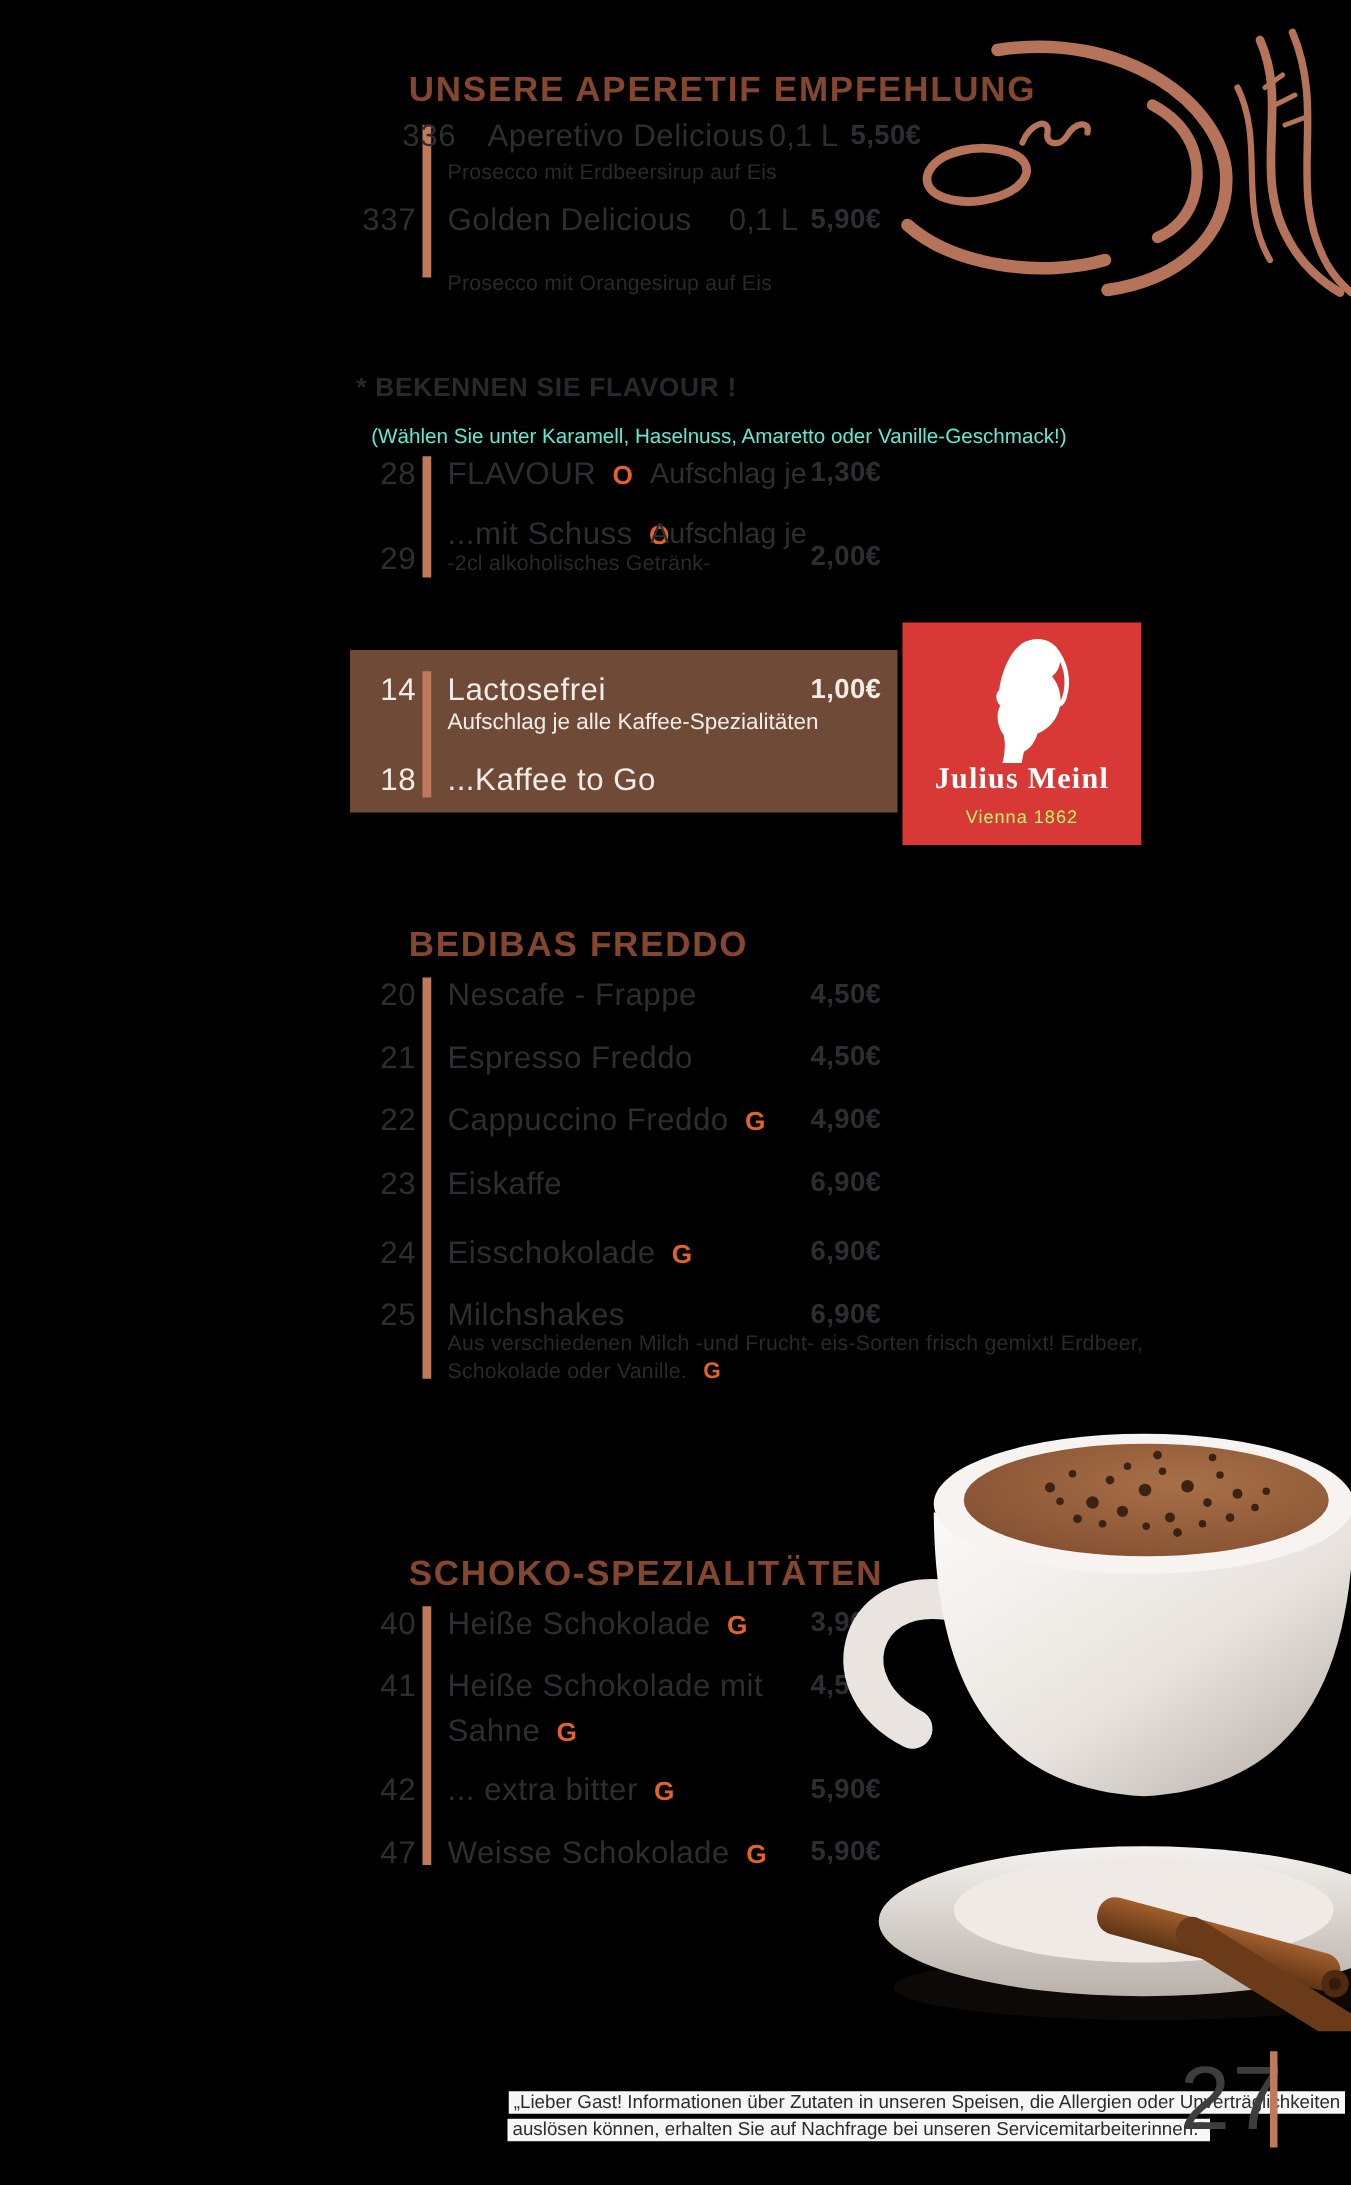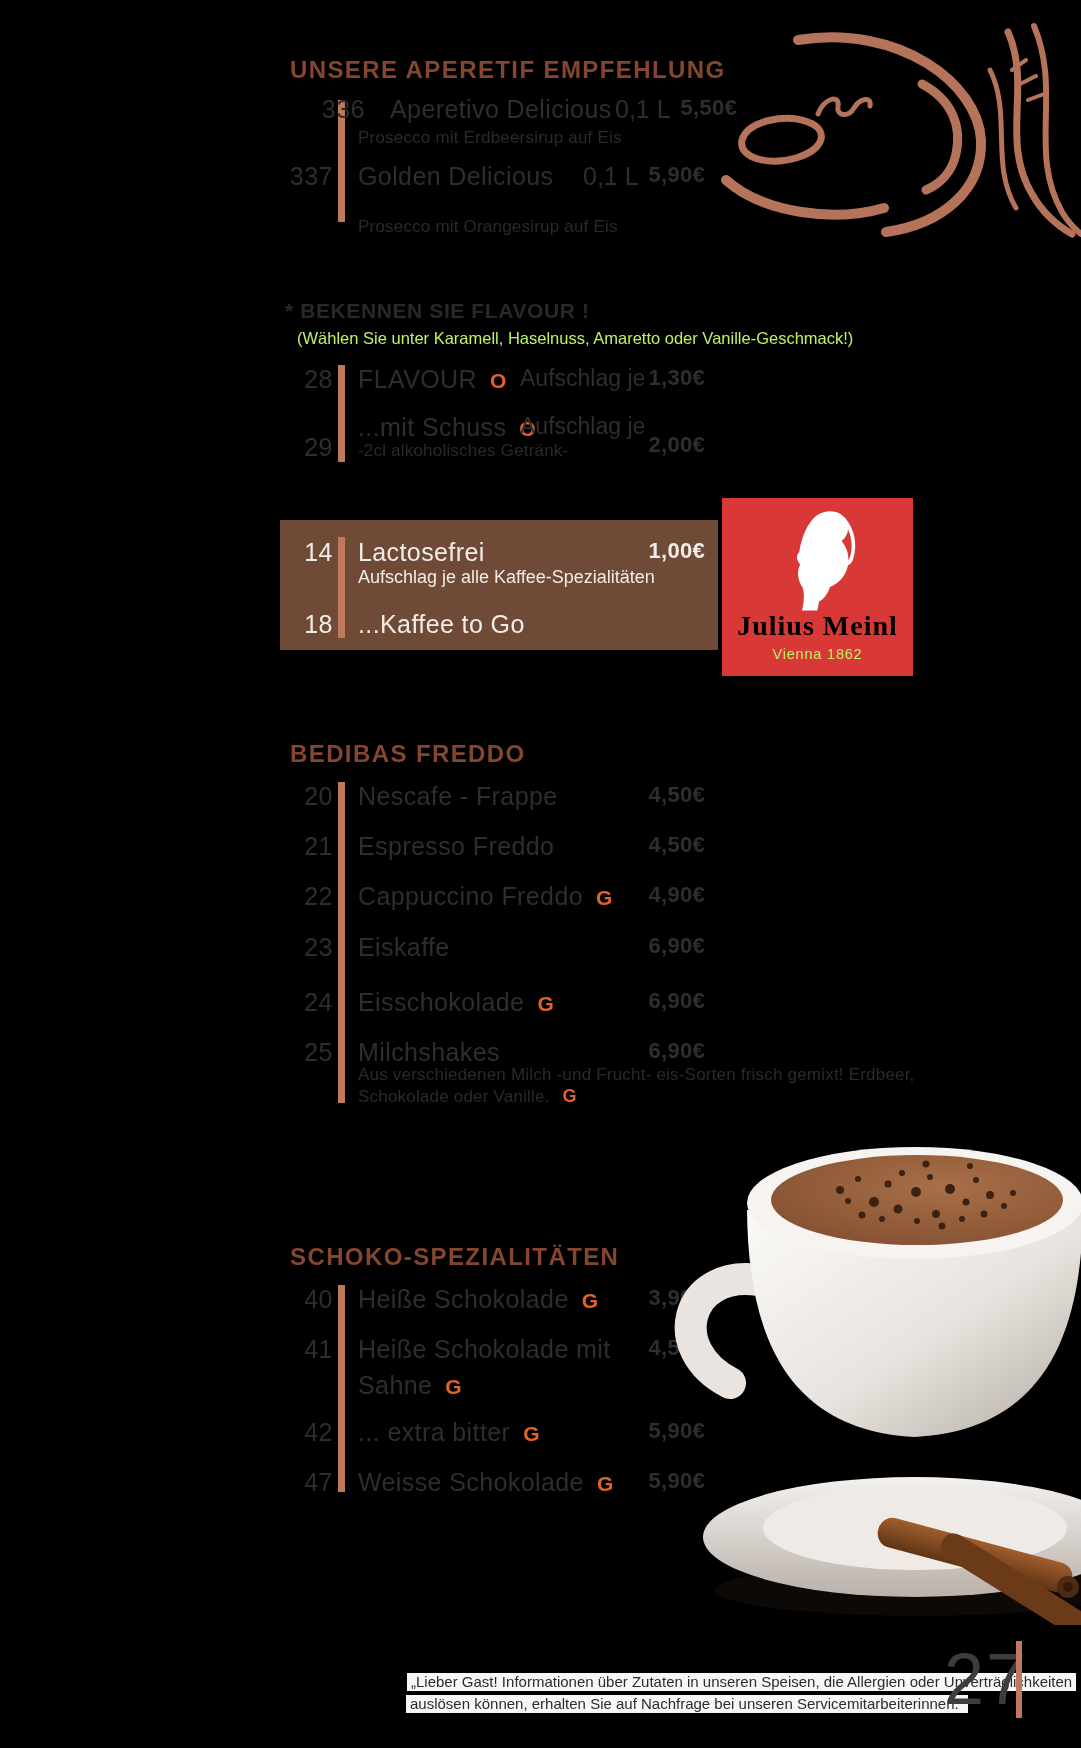--- a/index.html
+++ b/index.html
@@ -1,37 +1,37 @@
 <!DOCTYPE html>
 <html style="--bg: #000000; --ink: #2e2e30; --hdr: #84462f; --accent: #bf7a5e; --marker: #e2622c; --box: #6f4a37; --boxink: #f2ece6; --red: #d93936; --page: #3d3d3d; --art: #b5735a; --footerbg: #f7f7f7; --footerink: #2c2c2c;"><head>
 <meta charset="utf-8">
 <style>
   html,body{margin:0;padding:0;background:#111;}
   .canvas{
     position:relative;width:1081px;height:1748px;margin:0 auto;
     background:var(--bg,#000);overflow:hidden;
     font-family:"Liberation Sans",sans-serif;color:var(--ink,#2e2e30);
   }
-  .hdr{position:absolute;font-weight:800;font-size:24px;letter-spacing:1.4px;color:var(--hdr,#84462f);white-space:nowrap;}
+  .hdr{position:absolute;font-weight:800;font-size:28px;letter-spacing:1.4px;color:var(--hdr,#84462f);white-space:nowrap;margin-left:37px;}
   .subhdr{position:absolute;font-weight:800;font-size:21px;letter-spacing:.6px;color:#29292b;white-space:nowrap;}
-  .note{position:absolute;font-size:16.5px;color:#bef264;white-space:nowrap;}
+  .note{position:absolute;font-size:16.5px;color:#5eead4;white-space:nowrap;margin-top:11px;}
   .row{position:absolute;left:283px;width:422px;height:30px;font-size:25px;}
   .num{position:absolute;left:0;width:50px;text-align:right;letter-spacing:.5px;}
   .name{position:absolute;left:75px;white-space:nowrap;letter-spacing:.4px;}
   .size{position:absolute;left:300px;white-space:nowrap;}
   .extra{position:absolute;left:237px;font-size:23px;white-space:nowrap;}
   .price{position:absolute;right:0;font-size:22px;font-weight:700;letter-spacing:.3px;}
   .marker{color:var(--marker,#e2622c);font-weight:700;font-size:21px;margin-left:13px;}
   .descline{position:absolute;left:358px;font-size:17px;color:#2a2a2c;white-space:nowrap;letter-spacing:.2px;}
   .vbar{position:absolute;left:338px;width:7px;background:var(--accent,#bf7a5e);}
   .lactobox{position:absolute;left:280px;top:520px;width:438px;height:130px;background:var(--box,#6f4a37);}
   .white, .white .num, .white .name, .white .price{color:var(--boxink,#f2ece6);}
   .wdesc{position:absolute;left:358px;font-size:18px;color:var(--boxink,#f2ece6);white-space:nowrap;}
   .meinl{position:absolute;left:722px;top:498px;width:191px;height:178px;background:var(--red,#d93936);text-align:center;}
-  .meinl-brand{position:absolute;left:0;right:0;top:112px;font-family:"Liberation Serif",serif;font-weight:700;font-size:28px;letter-spacing:1px;color:#000000;white-space:nowrap;}
+  .meinl-brand{position:absolute;left:0;right:0;top:112px;font-family:"Liberation Serif",serif;font-weight:700;font-size:24px;letter-spacing:1px;color:#ffffff;white-space:nowrap;}
   .meinl-sub{position:absolute;left:0;right:0;top:148px;font-size:14.5px;letter-spacing:.8px;color:#bef264;}
   .footerline{position:absolute;font-size:15px;line-height:19px;white-space:nowrap;}
   .footerline span{background:var(--footerbg,#f7f7f7);color:var(--footerink,#2c2c2c);padding:0 4px 1px 4px;}
   .pagenum{position:absolute;left:944px;top:1638px;font-size:72px;font-weight:400;letter-spacing:2px;color:var(--page,#3d3d3d);}
   .pagebar{position:absolute;left:1016px;top:1641px;width:6px;height:77px;background:var(--accent,#bf7a5e);}
   svg{display:block;}
 </style>
 </head>
 <body>
 

